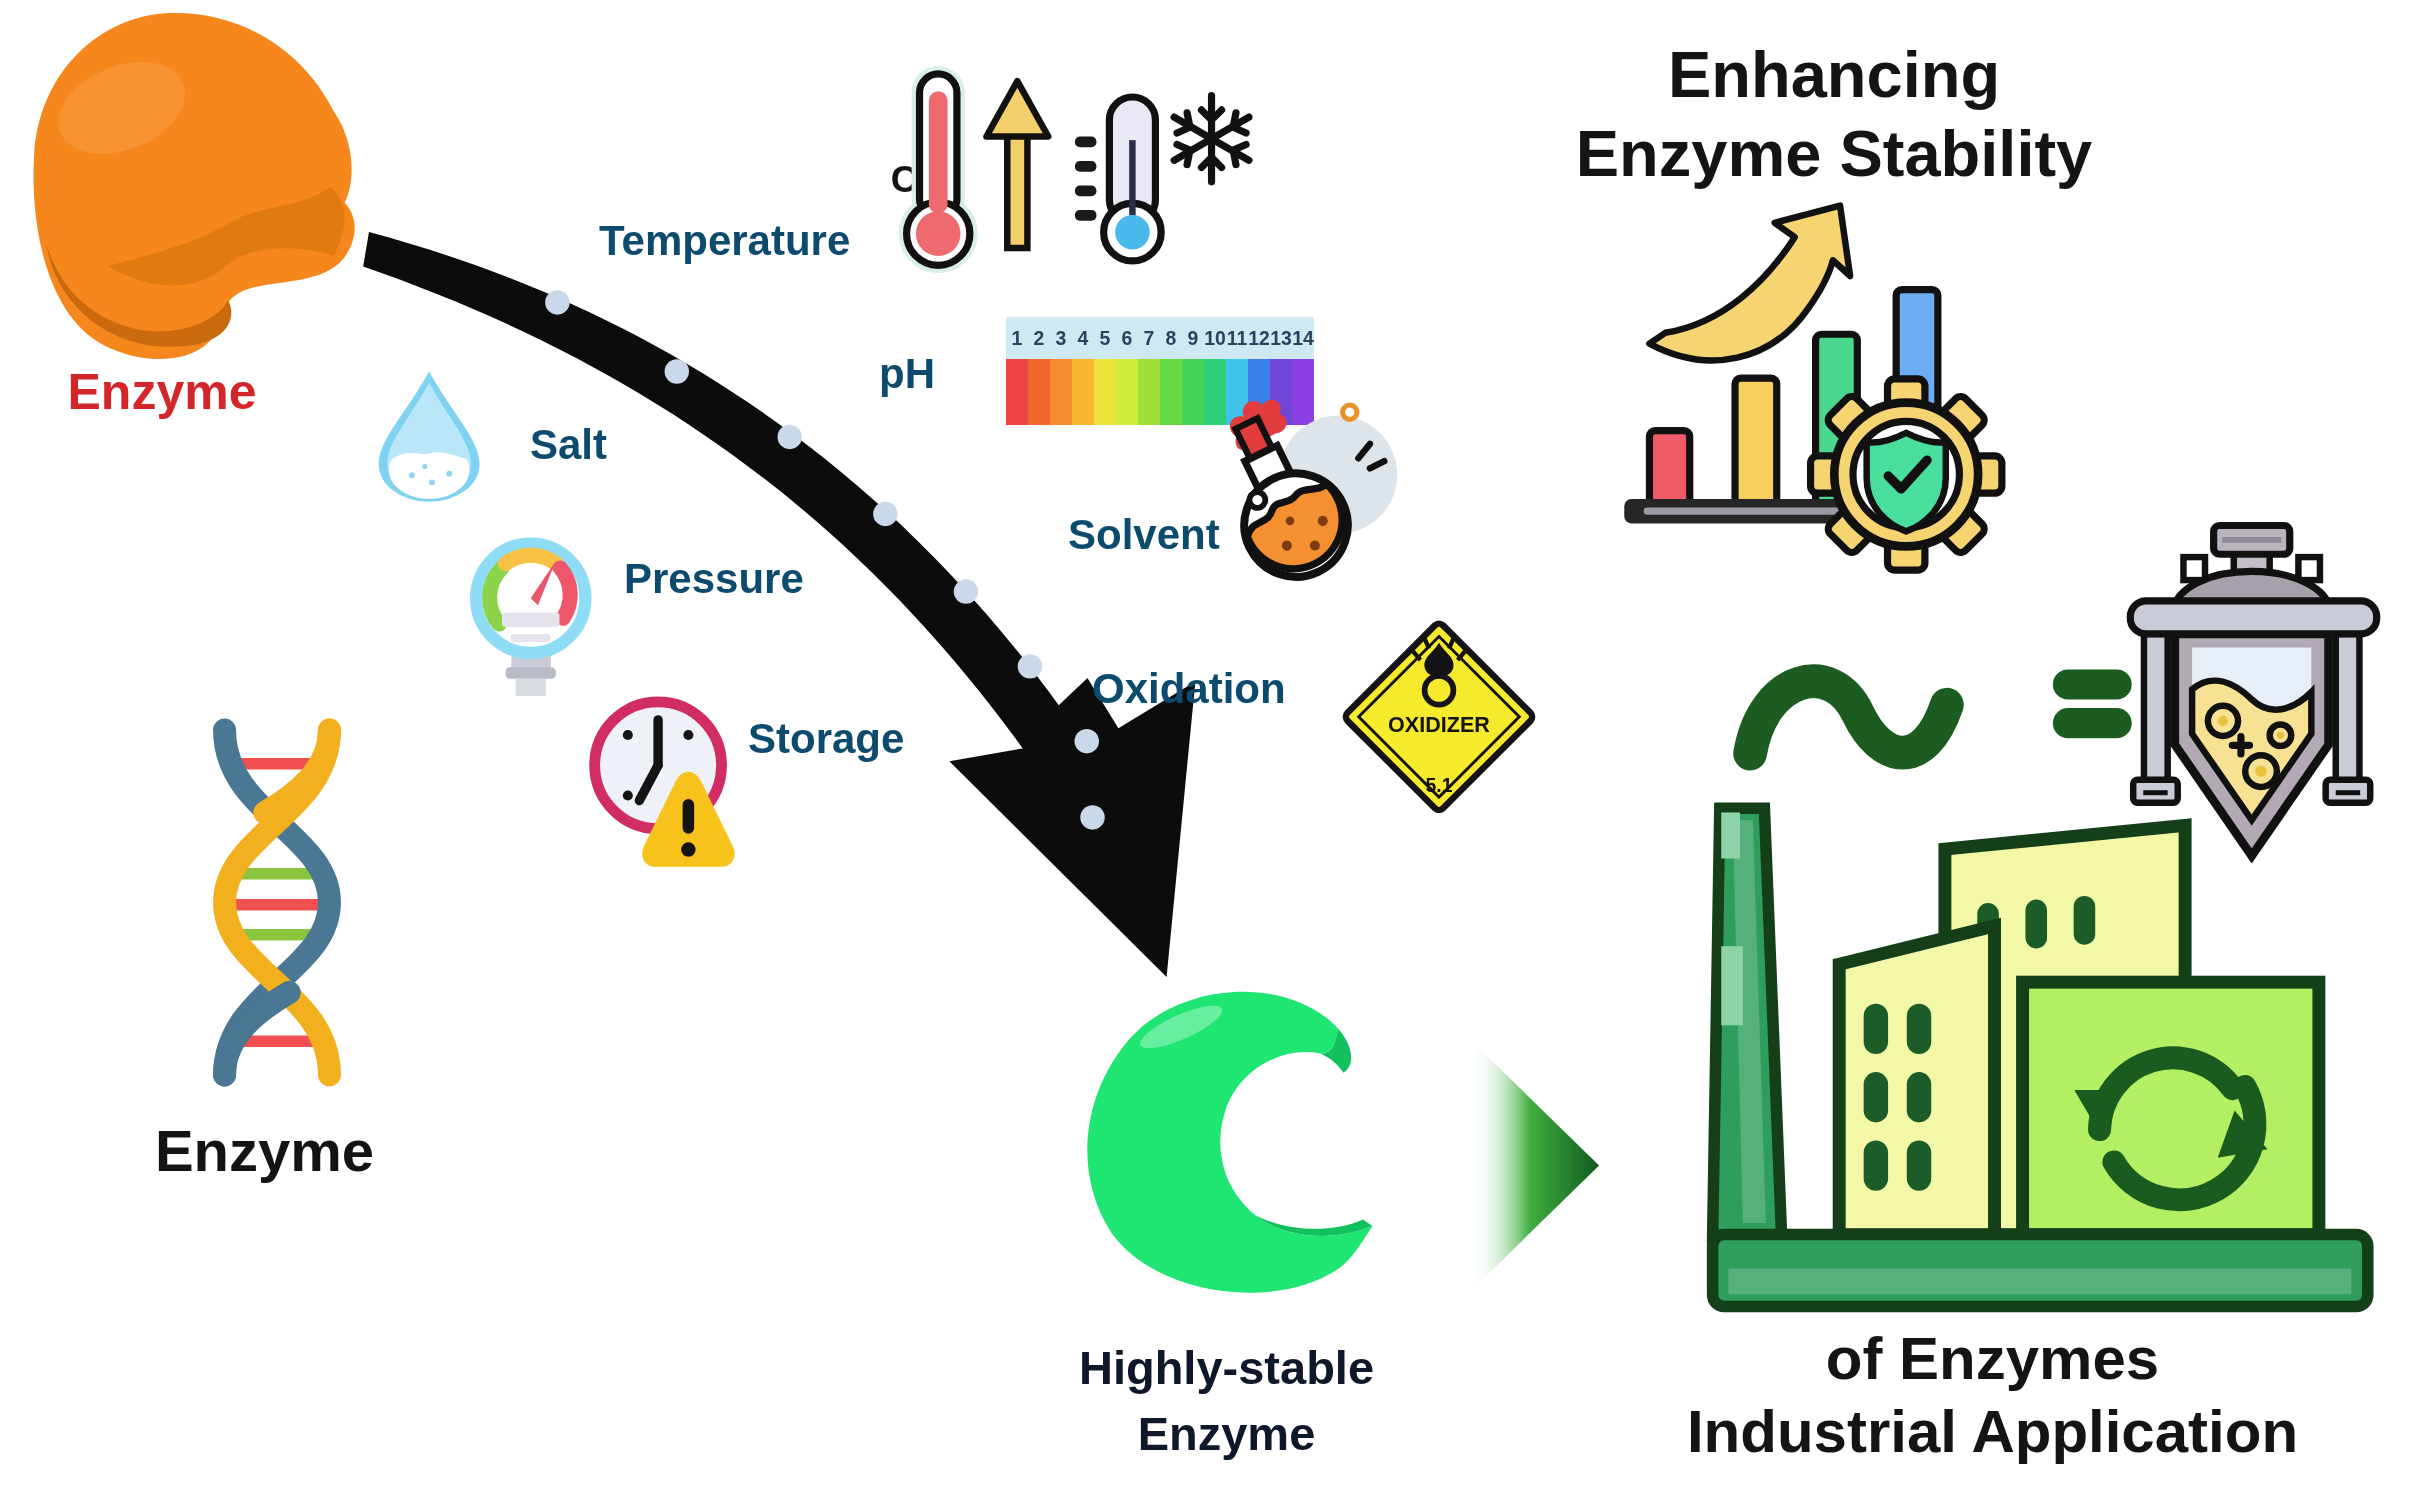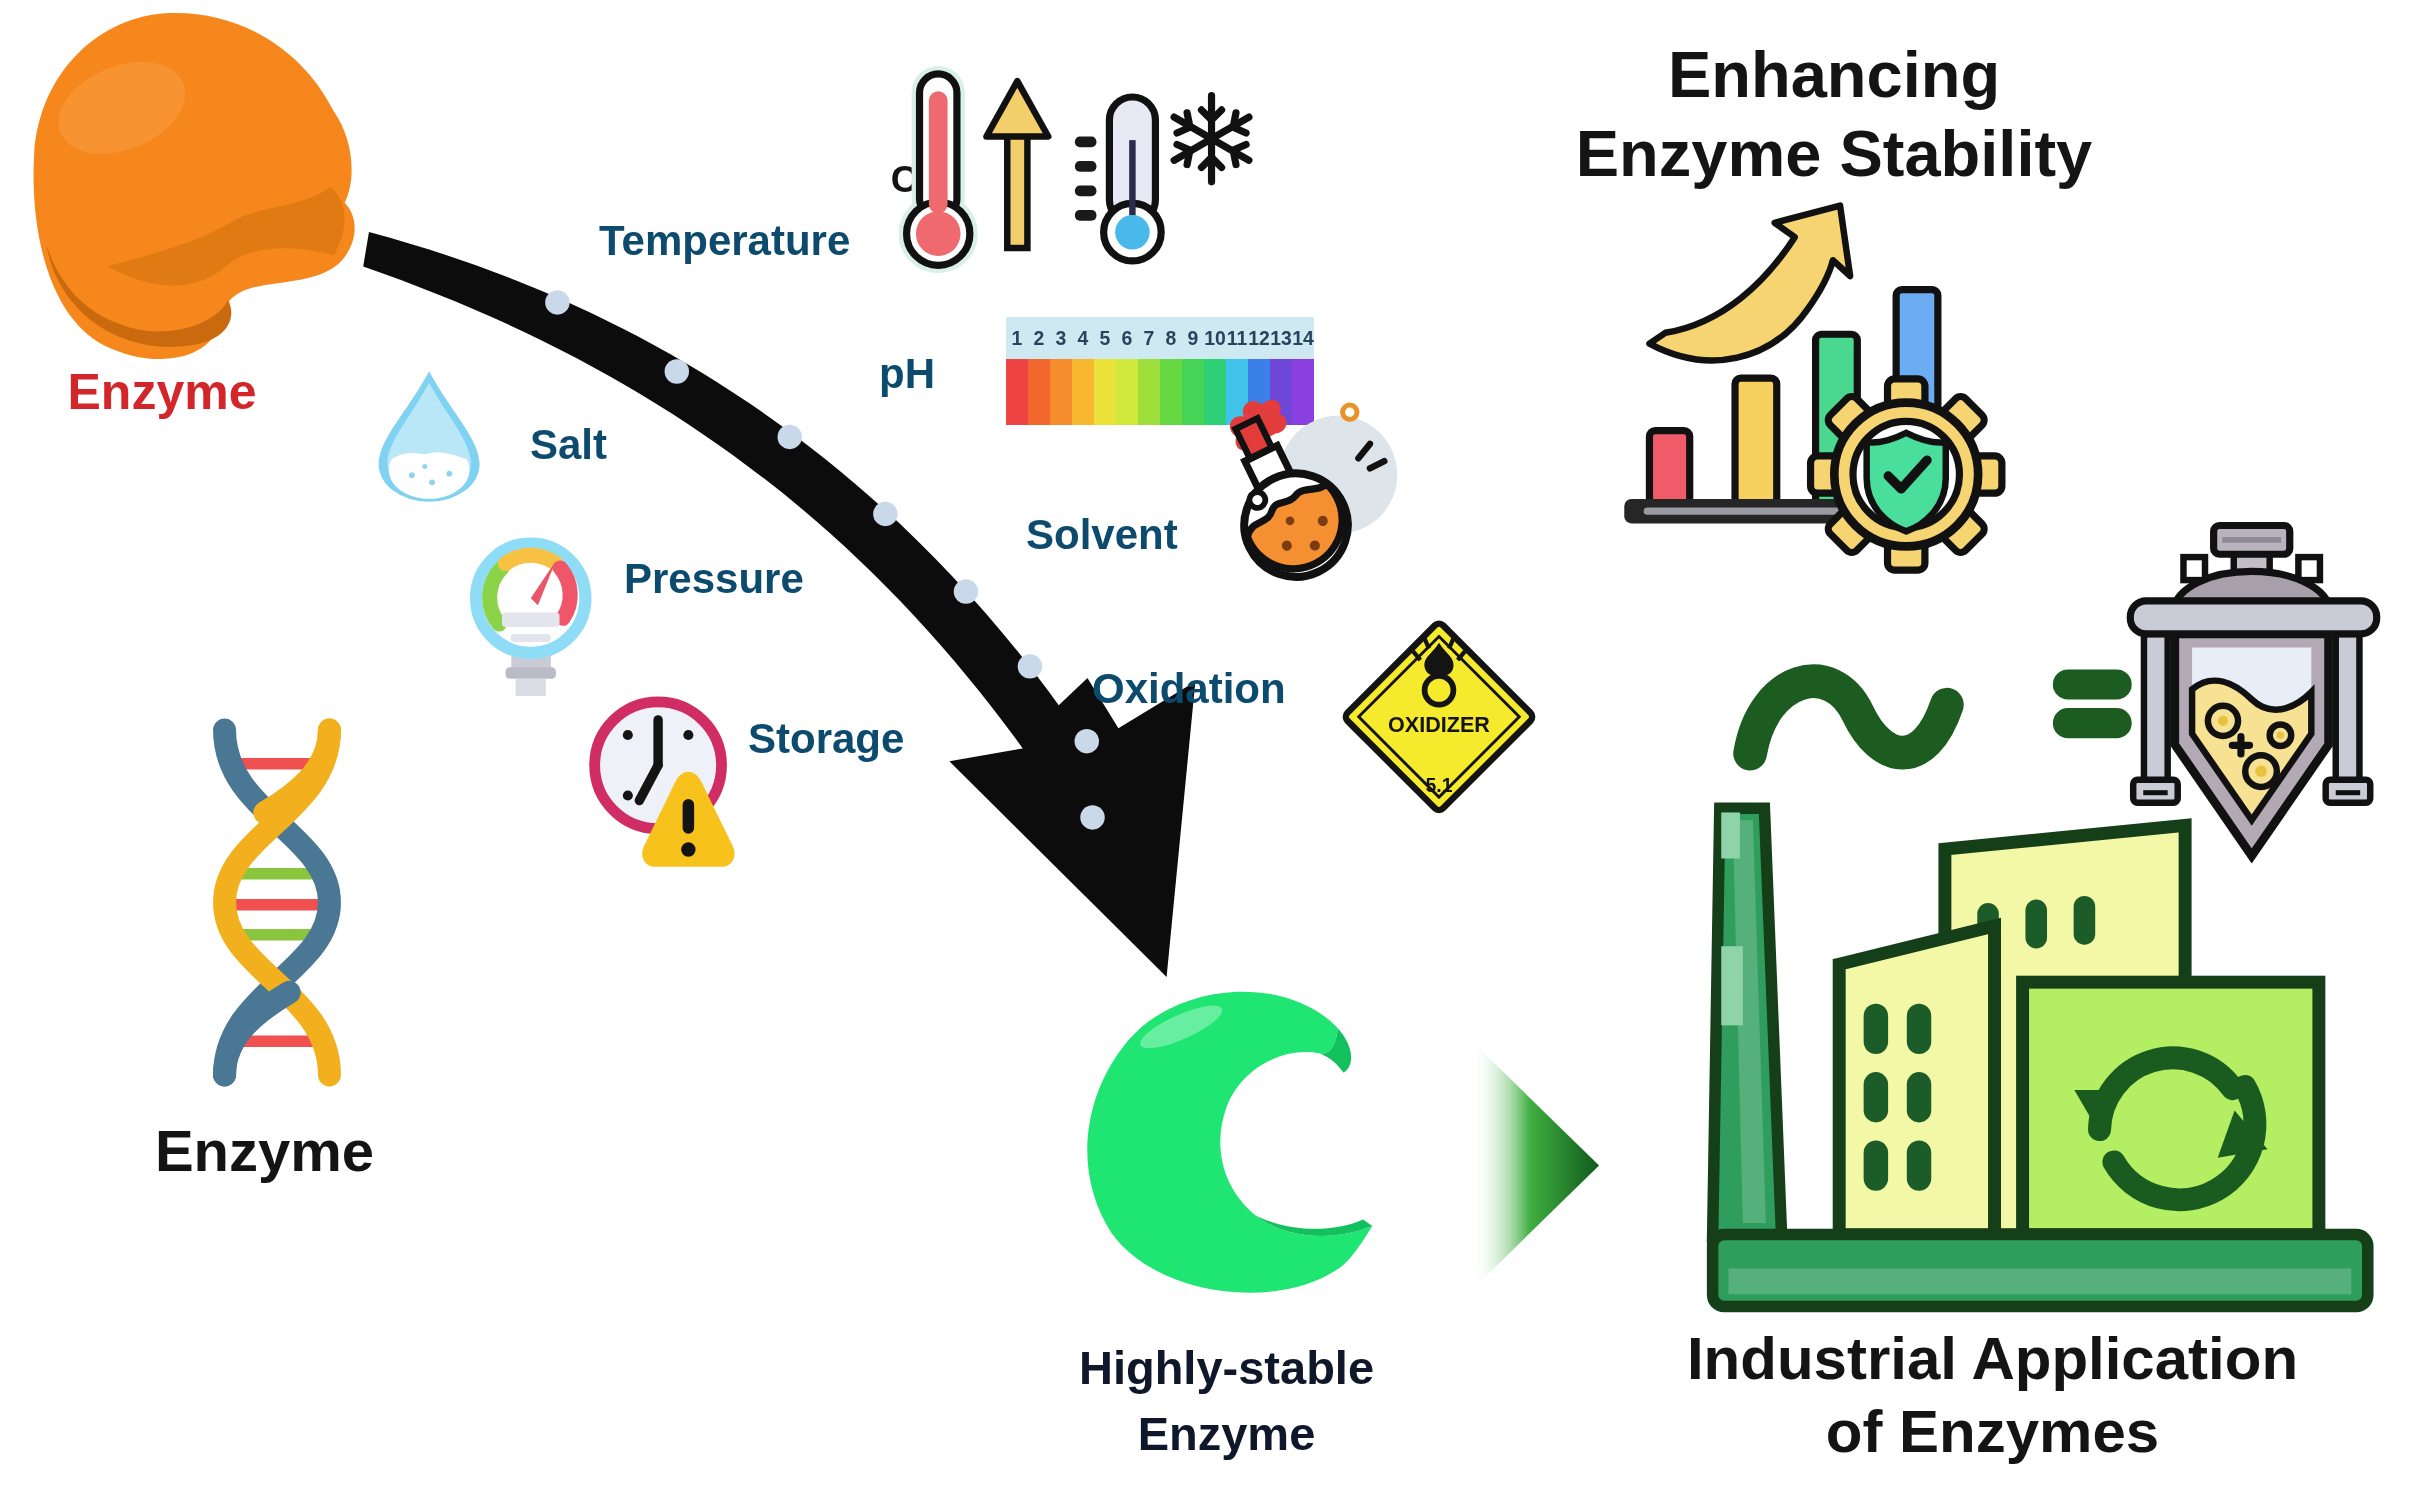--- a/index.html
+++ b/index.html
@@ -140,21 +140,21 @@
     <path d="M 82,6 C 112,62 152,100 152,135 A 70,52 0 1 1 12,135 C 12,100 52,62 82,6 Z" fill="#7fd2f1"></path>
     <path d="M 82,22 C 108,70 140,104 140,134 A 58,42 0 1 1 24,134 C 24,104 56,70 82,22 Z" fill="#b9e7f8"></path>
     <path d="M 30,128 C 55,112 70,124 82,120 C 98,115 115,122 134,128 A 56,40 0 1 1 30,128 Z" fill="#ffffff"></path>
     <circle cx="58" cy="150" r="4" fill="#8fd4ee"></circle>
       <circle cx="86" cy="160" r="4" fill="#8fd4ee"></circle>
     <circle cx="110" cy="148" r="4" fill="#8fd4ee"></circle>
       <circle cx="76" cy="138" r="3.5" fill="#8fd4ee"></circle>
   </svg>
   <div class="lbl stress" style="left:530px;top:421px;">Salt</div>
 
-  <div class="lbl stress" style="left:1026px;top:511px;">Solvent</div>
+  <div class="lbl stress" style="left:1068px;top:511px;">Solvent</div>
   <svg class="abs" style="left:1216px;top:392px" width="187" height="216" viewBox="0 0 260 300">
     <circle cx="170" cy="115" r="82" fill="#dde4ea"></circle>
     <circle cx="186" cy="28" r="10" fill="none" stroke="#e8922a" stroke-width="7"></circle>
     <g stroke="#111111" stroke-width="9" stroke-linecap="round">
       <line x1="198" y1="92" x2="214" y2="72"></line>
         <line x1="214" y1="106" x2="234" y2="96"></line>
     </g>
     <g transform="rotate(-26 110 180)">
       <path d="M 70,-20 C 60,-38 78,-52 92,-40 C 92,-58 116,-62 122,-44 C 140,-52 152,-34 138,-22
                C 150,-12 138,6 122,0 L 80,2 C 66,4 60,-8 70,-20 Z" transform="translate(18,58)" fill="#e23c3c"></path>
@@ -357,18 +357,18 @@
       <path d="M 742,415 A 102,102 0 0 1 560,520"></path>
       <polygon points="505,420 575,420 540,480" fill="#1a5c20" stroke="none"></polygon>
       <polygon points="700,455 770,448 742,512" fill="#1a5c20" stroke="none" transform="rotate(176 736 480)"></polygon>
     </g>
 
     <rect x="2" y="621" width="911" height="100" rx="16" fill="#2f9e5d" stroke="#153f19" stroke-width="16"></rect>
     <rect x="24" y="668" width="866" height="36" fill="#55b07b"></rect>
   </svg>
 
   <div class="bigtitle abs" style="left:1647px;top:1322px;width:691px;font-size:60px;">
+    <div>of Enzymes</div>
     <div>Industrial Application</div>
-    <div>of Enzymes</div>
   </div>
 
 </div>
 
 
 </body></html>

